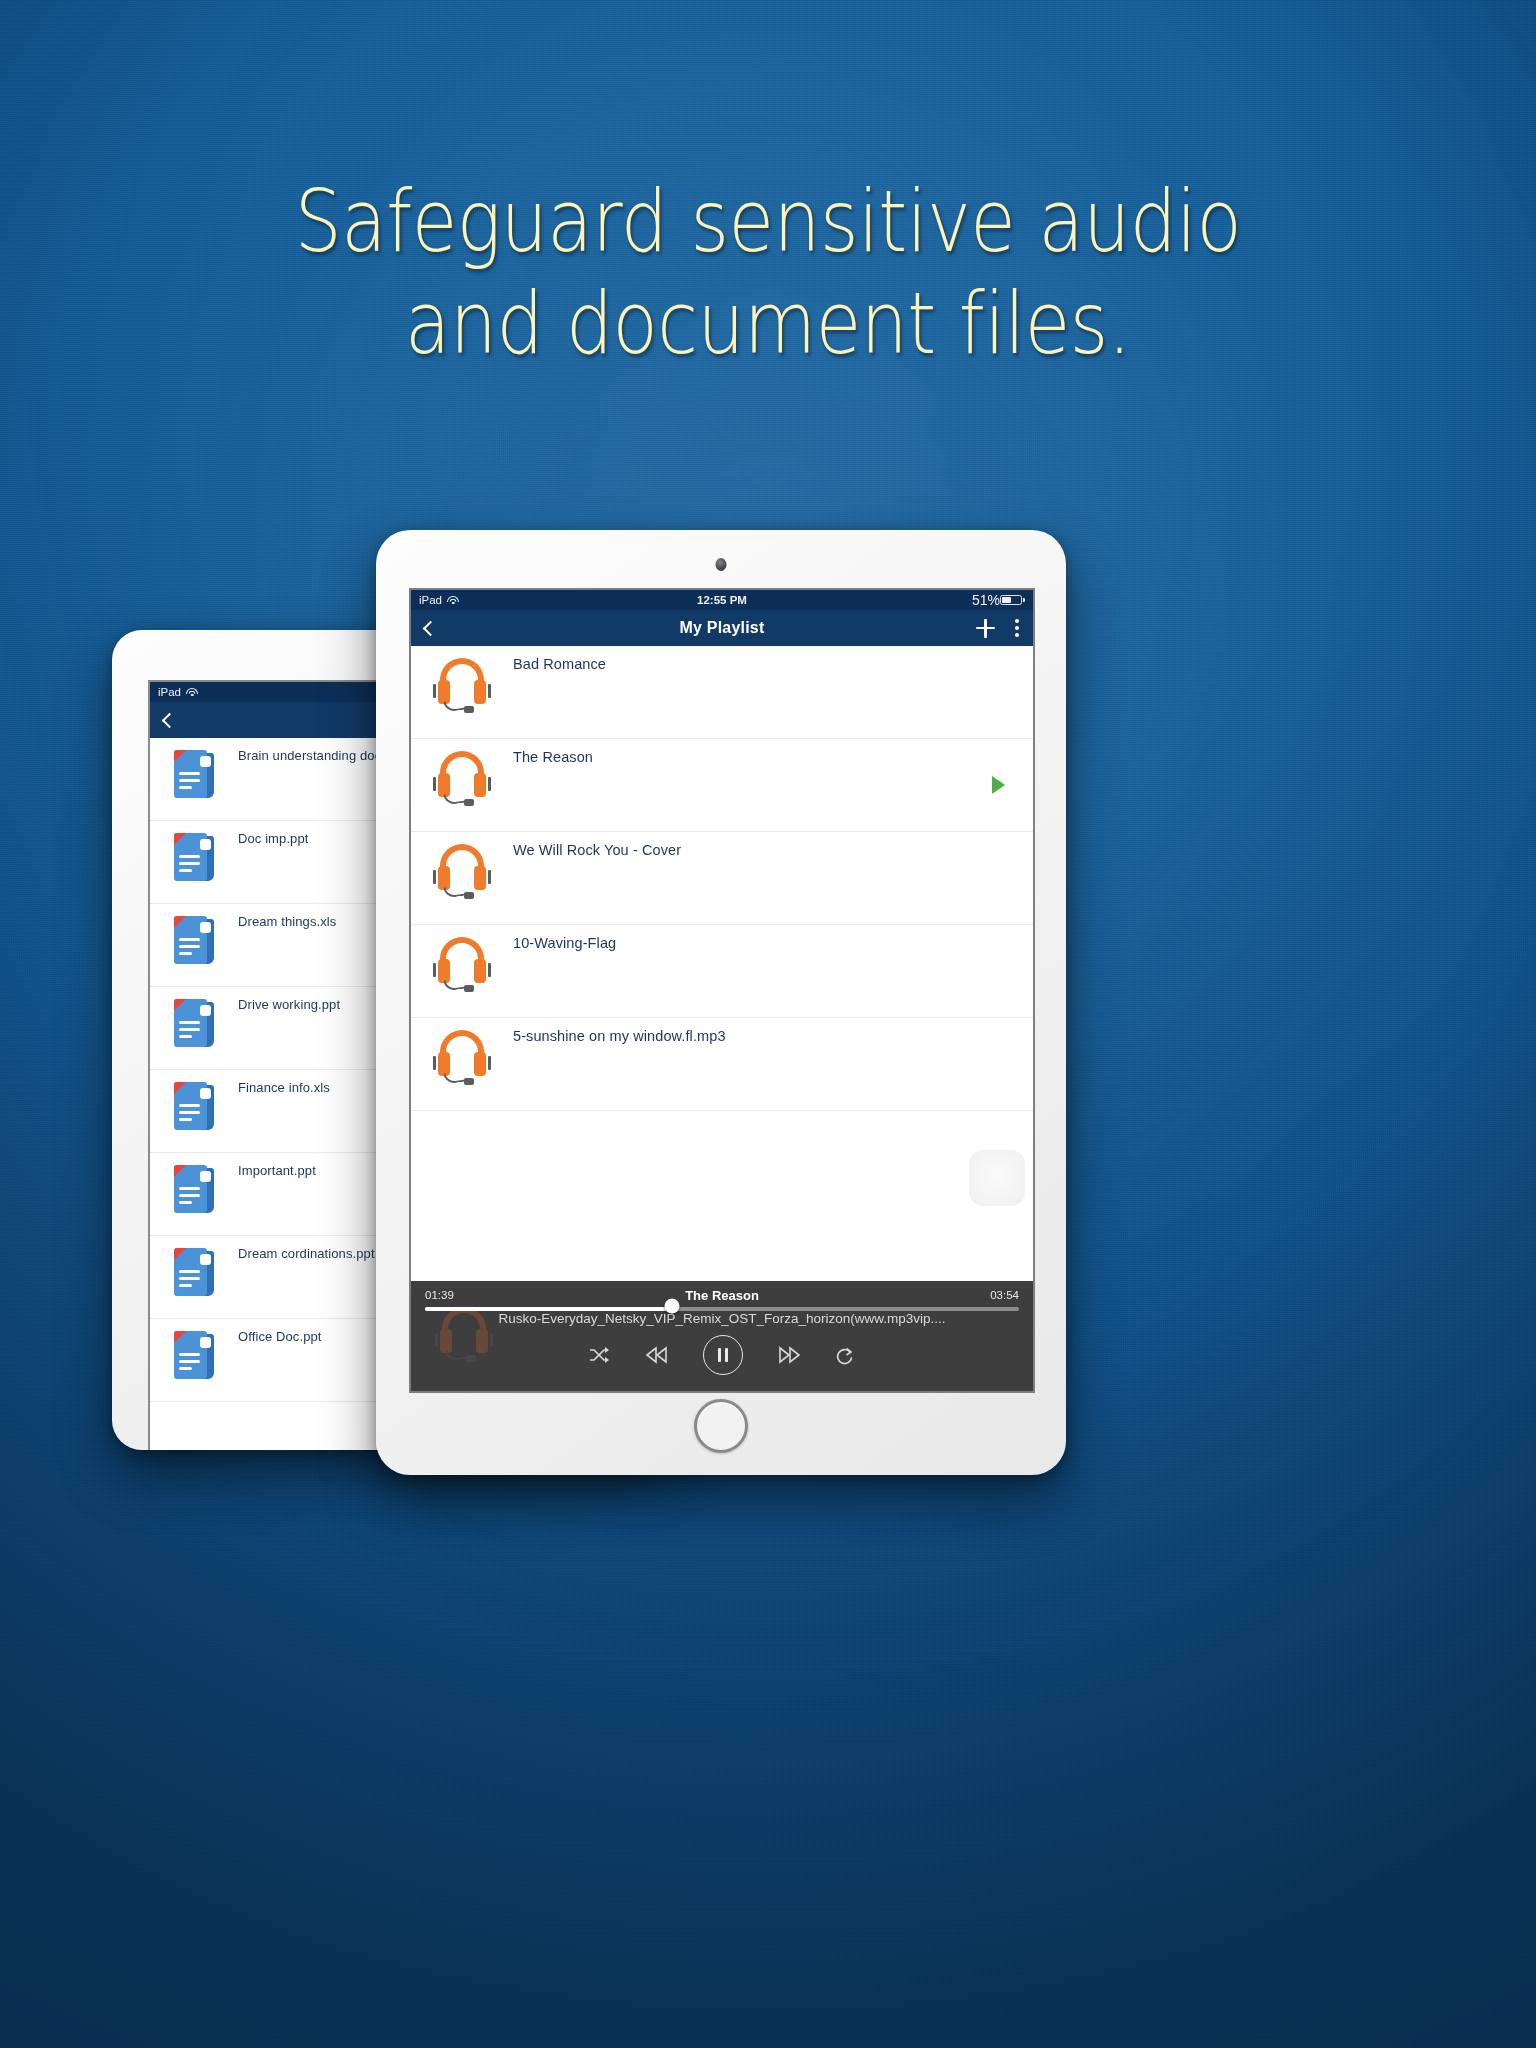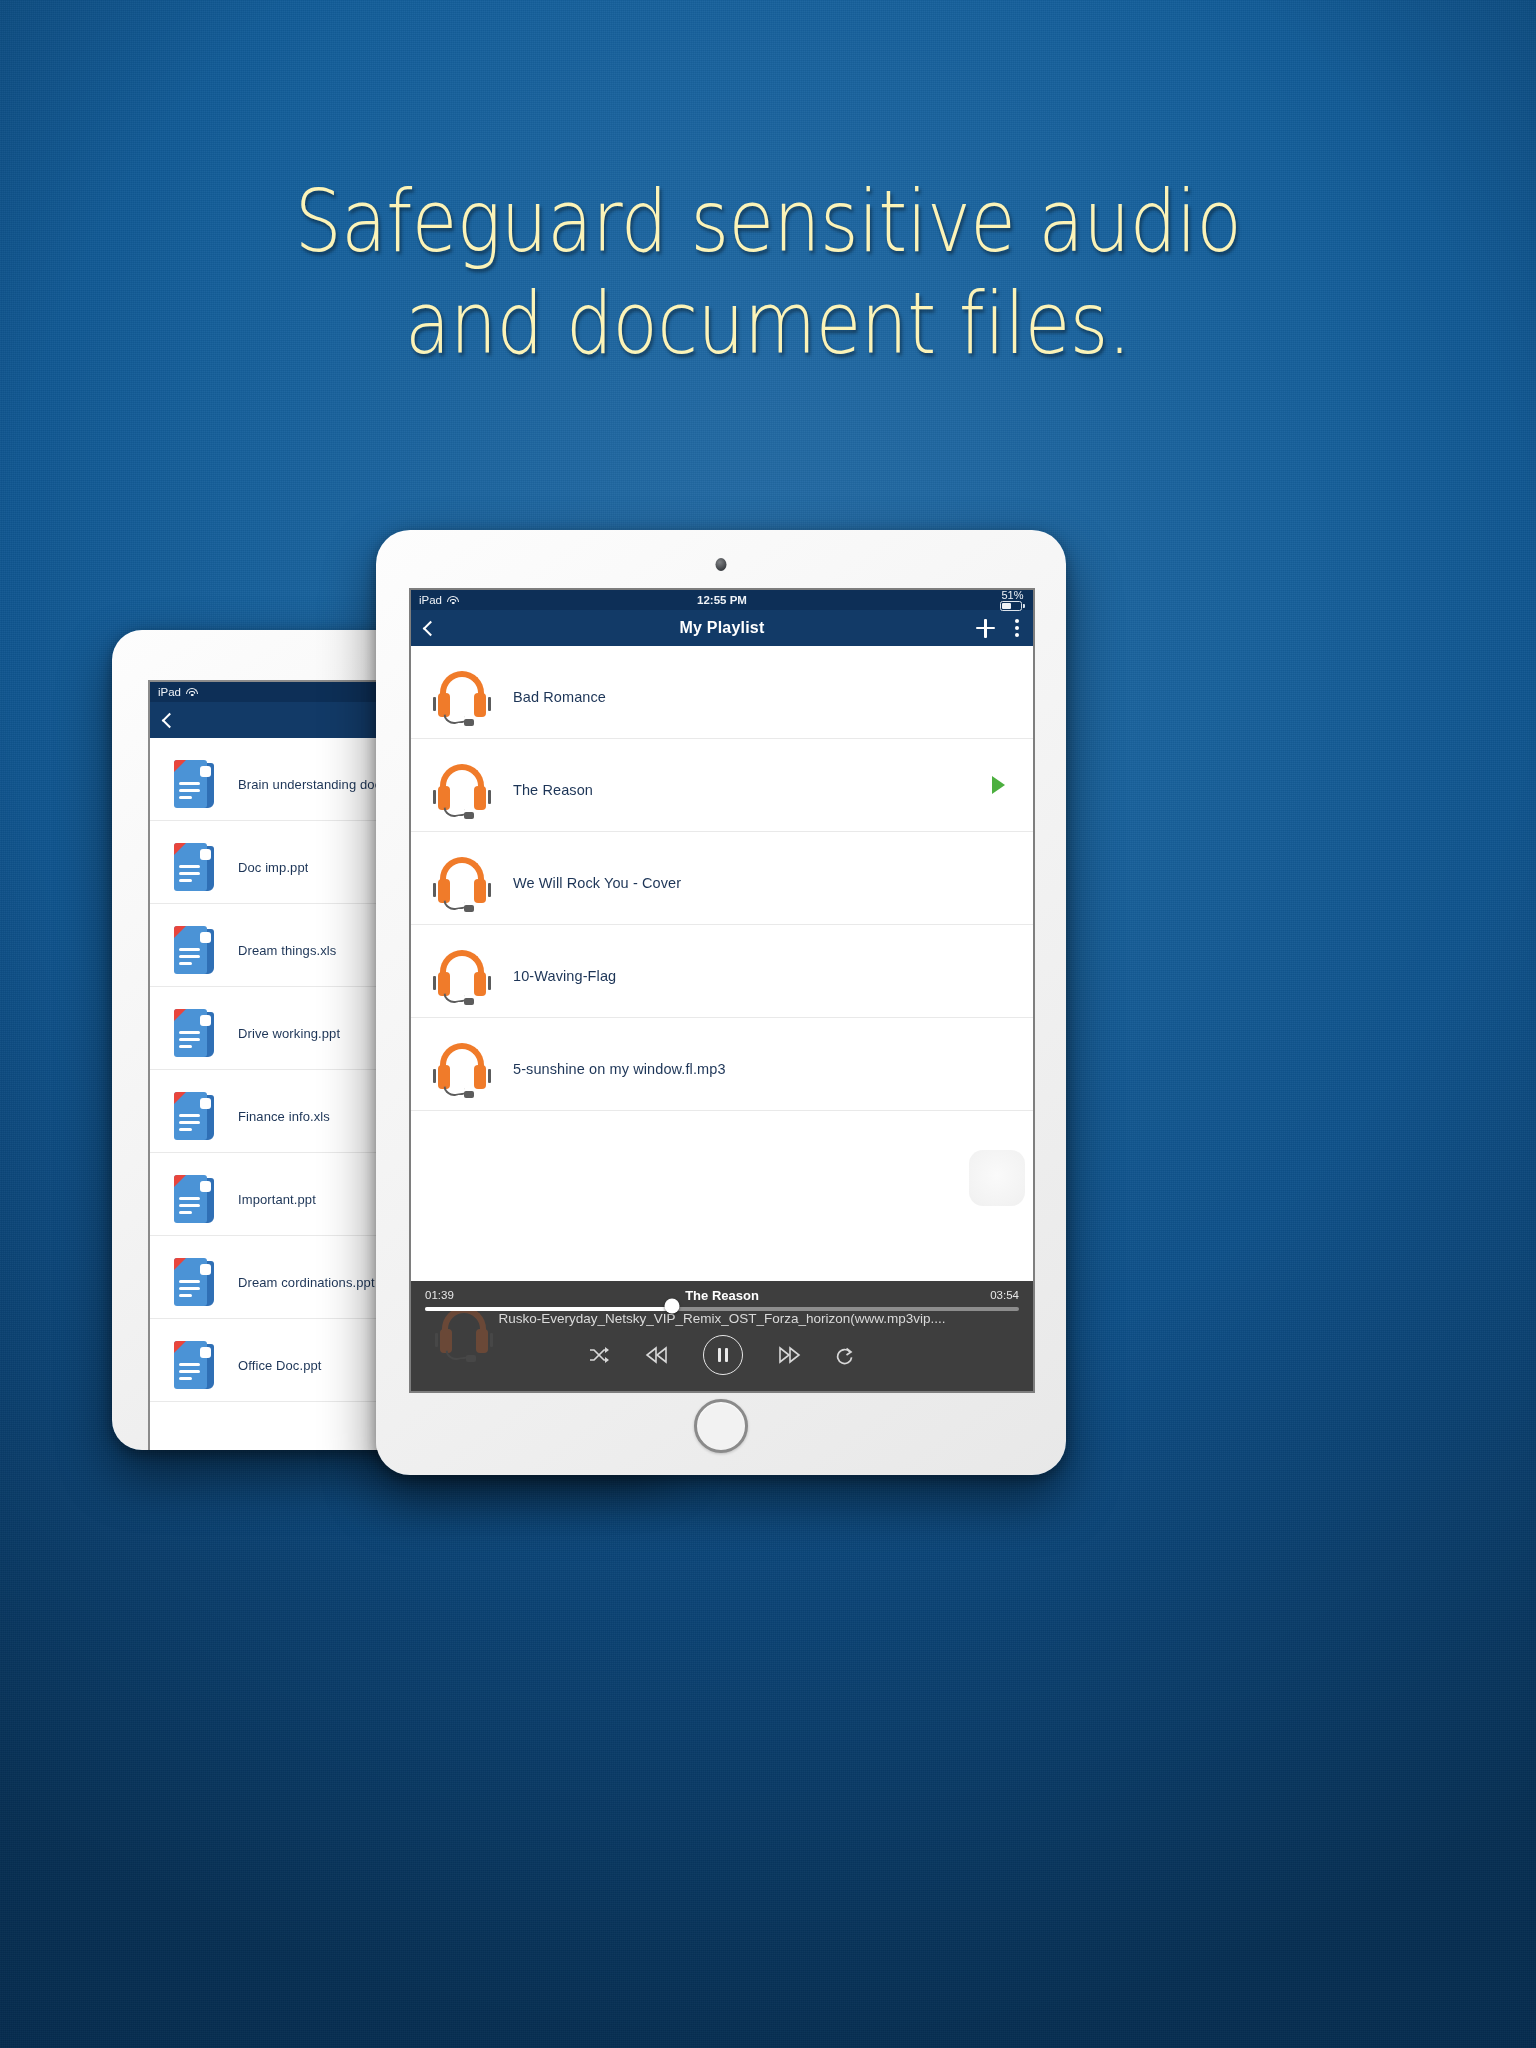--- a/index.html
+++ b/index.html
@@ -83,22 +83,21 @@
     display:flex; align-items:center; font-size:11.5px;
     padding: 0 8px; position:relative;
   }
   .statusbar .sb-left { display:flex; align-items:center; gap:5px; }
   .statusbar .sb-center {
     position:absolute; left:0; right:0; text-align:center;
     font-weight:bold; font-size:11.5px; pointer-events:none;
   }
   .statusbar .sb-right {
     margin-left:auto; display:flex; align-items:center; z-index:1;
-    font-size:11px;
-    flex-direction:column;
+    font-size:14px;
   }
   .wifi { display:inline-block; width:12px; height:10px; position:relative; }
   .wifi i {
     position:absolute; left:50%; transform:translateX(-50%);
     border:1.4px solid #eef2f7; border-bottom:none;
     border-radius:50% 50% 0 0 / 100% 100% 0 0;
   }
   .wifi i:nth-child(1){ width:12px; height:6px; top:1px; }
   .wifi i:nth-child(2){ width:7px;  height:3.5px; top:3.5px; }
   .wifi i:nth-child(3){ width:2.5px; height:2.5px; top:6.5px; border-radius:50%; background:#eef2f7; border:none;}
@@ -130,21 +129,21 @@
     content:""; position:absolute; background:#fff; border-radius:1px;
   }
   .plus-icon::before { left:0; right:0; top:8.3px; height:2.3px; }
   .plus-icon::after { top:0; bottom:0; left:8.3px; width:2.3px; }
   .kebab-icon { width:4px; display:flex; flex-direction:column; gap:3px; cursor:pointer; }
   .kebab-icon span { width:4px; height:4px; background:#fff; border-radius:50%; display:block; }
 
   
   .list { background:#fff; }
   .row {
-    display:flex; align-items:center; border-bottom:1px solid #e9e9e9;
+    display:flex; align-items:flex-start; border-bottom:1px solid #e9e9e9;
     padding: 10px 0 0 22px; position:relative; background:#fff;
   }
   .row .label {
     font-size:14.5px; color:#1d3557; letter-spacing:.1px;
     white-space:nowrap; overflow:hidden;
   }
   .row-audio { height: 93px; }
   .row-audio .label { margin-left: 22px; font-size:14.5px; }
   .row-doc { height: 83px; }
   .row-doc .label { margin-left: 20px; font-size:13px; }

